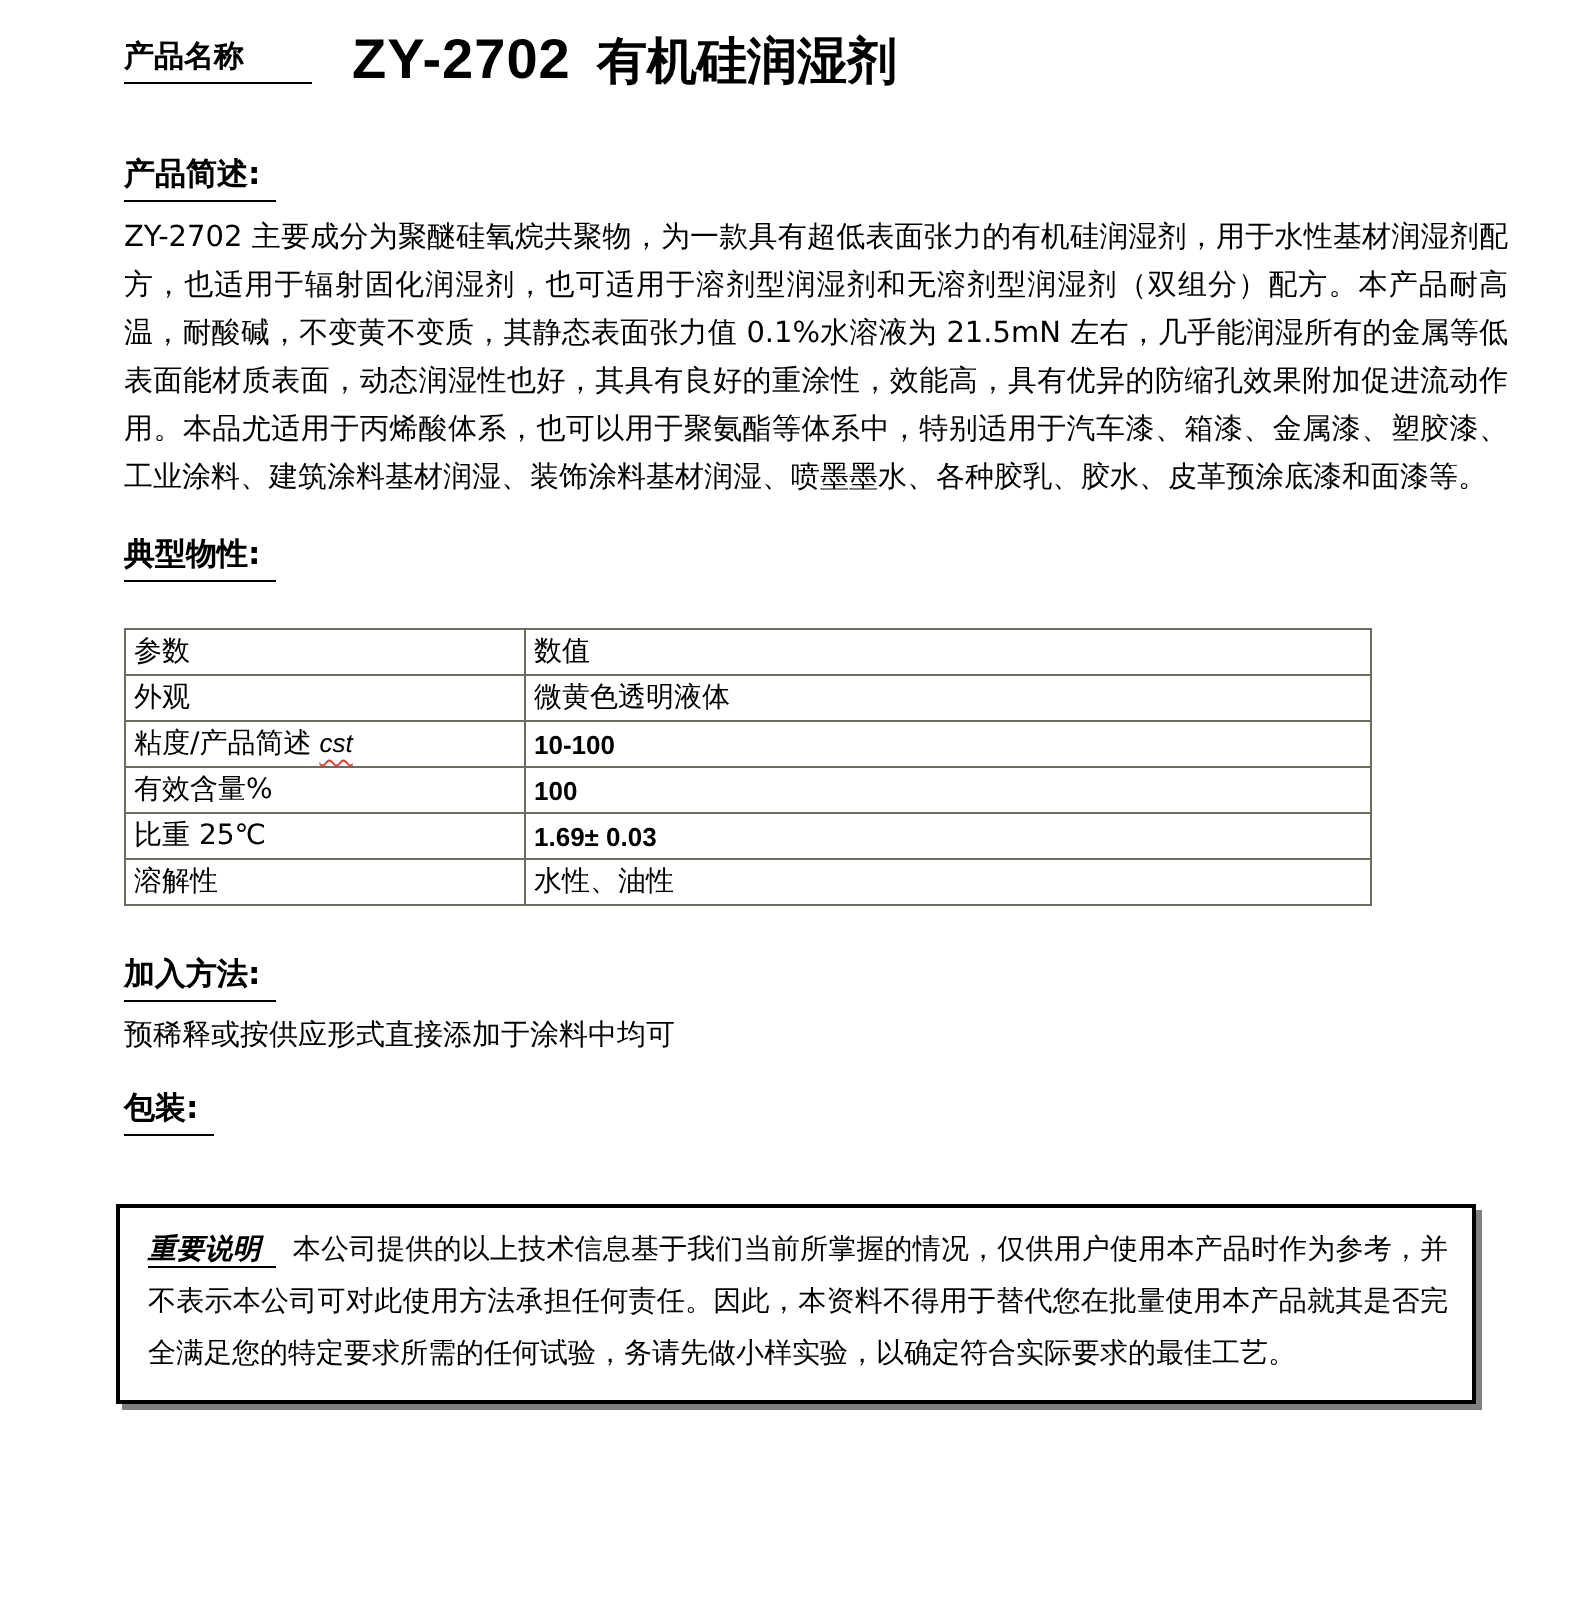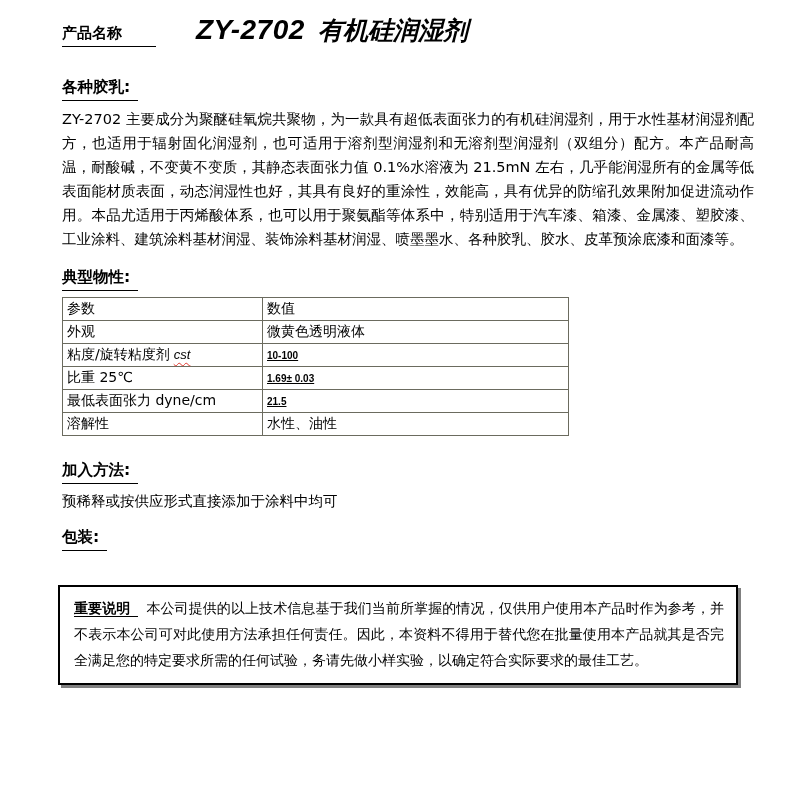--- a/index.html
+++ b/index.html
@@ -6,28 +6,28 @@
   html, body { background: #ffffff; }
   body {
     width: 788px; height: 807px;
     overflow: hidden;
     font-family: "DejaVu Sans", "Liberation Sans", sans-serif;
     color: #000000;
   }
   .page { padding: 14px 38px 0 62px; }
 
   
-  .header-row { display: flex; align-items: flex-end; }
+  .header-row { display: flex; align-items: center; }
   .doc-label {
     font-size: 15px; font-weight: bold;
     border-bottom: 1px solid #000;
     padding-right: 34px; padding-bottom: 3px;
     white-space: nowrap;
   }
-  .doc-title { margin-left: 40px; white-space: nowrap; font-style: italic; }
+  .doc-title { margin-left: 20px; white-space: nowrap; }
   .doc-title .code {
     font-size: 28px; font-weight: 900; letter-spacing: 0.5px;
     font-family: "Liberation Sans", "DejaVu Sans", sans-serif;
   }
   .doc-title .name { font-size: 25px; font-weight: 700; margin-left: 8px; }
 
   
   .sec-heading {
     display: inline-block;
     font-size: 15.5px; font-weight: bold;
@@ -45,36 +45,36 @@
     font-size: 14.5px; line-height: 24px;
     text-align: justify;
     width: 692px;
     margin-top: 6px;
   }
   .body-line { font-size: 14.5px; line-height: 24px; margin-top: 5px; width: 692px; }
 
   
   table.props {
     border-collapse: collapse;
-    margin-top: 6px;
-    width: 507px;
+    margin-top: 23px;
+    width: 624px;
     table-layout: fixed;
   }
   table.props td {
     border: 1px solid #6b6b5f;
     height: 23px;
     padding: 1px 4px;
     font-size: 14px;
     vertical-align: middle;
     overflow: hidden; white-space: nowrap;
   }
   table.props td.c1 { width: 200px; }
   table.props td.num {
     font-family: "Liberation Sans", sans-serif;
-    font-size: 10px; font-weight: bold; text-decoration: underline;
+    font-size: 13px; font-weight: bold;
   }
   .spell {
     margin-left: 4px;
     font-family: "Liberation Sans", sans-serif;
     font-size: 13px;
     text-decoration-line: underline;
     text-decoration-style: wavy;
     text-decoration-color: #e03a2f;
     text-decoration-thickness: 1px;
     text-underline-offset: 3px;
@@ -91,65 +91,66 @@
     padding: 8px 12px 10px 14px;
     font-size: 14px; line-height: 26px;
     text-align: justify;
   }
   .notice-label {
     font-weight: bold;
     border-bottom: 1px solid #000;
     padding-right: 8px;
     margin-right: 8px;
     white-space: nowrap;
+    font-style: italic;
   }
 </style>
 </head>
 <body>
 
 <div class="page">
 
   <div class="header-row">
     <span class="doc-label">产品名称</span>
     <span class="doc-title">
       <span class="code">ZY-2702</span>
       <span class="name">有机硅润湿剂</span>
     </span>
   </div>
 
   <div>
-    <div class="sec-heading mt-intro">各种胶乳:</div>
+    <div class="sec-heading mt-intro">产品简述:</div>
     <div class="body-text">ZY-2702 主要成分为聚醚硅氧烷共聚物，为一款具有超低表面张力的有机硅润湿剂，用于水性基材润湿剂配方，也适用于辐射固化润湿剂，也可适用于溶剂型润湿剂和无溶剂型润湿剂（双组分）配方。本产品耐高温，耐酸碱，不变黄不变质，其静态表面张力值 0.1%水溶液为 21.5mN 左右，几乎能润湿所有的金属等低表面能材质表面，动态润湿性也好，其具有良好的重涂性，效能高，具有优异的防缩孔效果附加促进流动作用。本品尤适用于丙烯酸体系，也可以用于聚氨酯等体系中，特别适用于汽车漆、箱漆、金属漆、塑胶漆、工业涂料、建筑涂料基材润湿、装饰涂料基材润湿、喷墨墨水、各种胶乳、胶水、皮革预涂底漆和面漆等。</div>
   </div>
 
   <div>
     <div class="sec-heading mt-props">典型物性:</div>
     <table class="props">
       <tbody>
         <tr>
           <td class="c1">参数</td>
           <td>数值</td>
         </tr>
         <tr>
           <td class="c1">外观</td>
           <td>微黄色透明液体</td>
         </tr>
         <tr>
           <td class="c1">
-            <span>粘度/旋转粘度剂</span><span class="spell">cst</span>
+            <span>粘度/产品简述</span><span class="spell">cst</span>
           </td>
           <td class="num">10-100</td>
         </tr>
         <tr>
+          <td class="c1">有效含量%</td>
+          <td class="num">100</td>
+        </tr>
+        <tr>
           <td class="c1">比重 25℃</td>
           <td class="num">1.69± 0.03</td>
-        </tr>
-        <tr>
-          <td class="c1">最低表面张力 dyne/cm</td>
-          <td class="num">21.5</td>
         </tr>
         <tr>
           <td class="c1">溶解性</td>
           <td>水性、油性</td>
         </tr>
       </tbody>
     </table>
   </div>
 
   <div>

